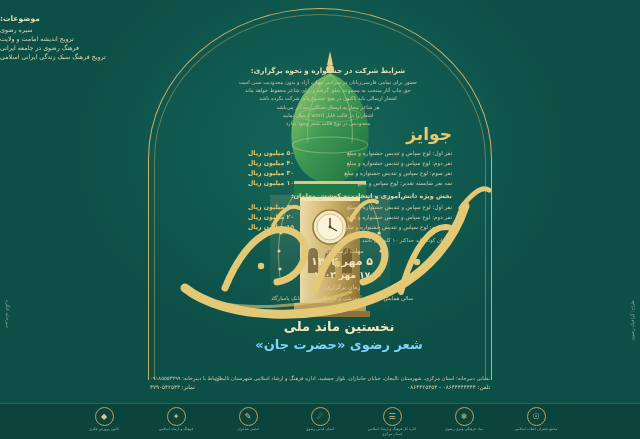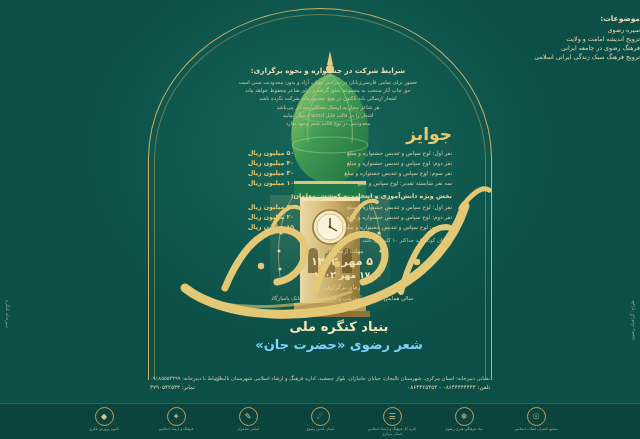--- a/index.html
+++ b/index.html
@@ -59,21 +59,21 @@
     border-top-right-radius: 166px 145px;
     box-sizing: border-box;
   }
 
   
   .topic-block {
     position: absolute;
     top: 14px;
     left: 0;
     right: 0;
-    text-align: right;
+    text-align: left;
     color: #f0e7cf;
   }
   .topic-title {
     font-size: 7.5px;
     color: #e8dcb8;
     margin-bottom: 2px;
     font-weight: bold;
   }
   .topic-line {
     font-size: 6.3px;
@@ -445,21 +445,21 @@
       <path d="M30 128 C 80 142, 140 138, 186 122" stroke-width="3" opacity="0.6"></path>
     </g>
     <g fill="#e3c976">
       <circle cx="96" cy="96" r="3.2"></circle>
       <circle cx="172" cy="94" r="3.2"></circle>
       <circle cx="252" cy="92" r="3.2"></circle>
     </g>
   </svg>
 
   <div class="main-title">
-    <div class="l1">بنیاد کنگره ملی</div>
+    <div class="l1">نخستین ماند ملی</div>
     <div class="l2">شعر رضوی «حضرت جان»</div>
   </div>
 
   <div class="address-bar">
     <div class="addr-right">
       <div>نشانی دبیرخانه: استان مرکزی، شهرستان تالیجان، خیابان جانبازان، بلوار جمشید، اداره فرهنگ و ارشاد اسلامی شهرستان تالیجان</div>
       <div class="phone">تلفن: ۰۸۶۴۴۴۴۴۴۴۴ - ۰۸۶۴۴۲۵۳۵۳</div>
     </div>
     <div class="addr-left">
       <div>ارتباط با دبیرخانه: ۰۹۱۸۵۵۵۴۴۹۹</div>

